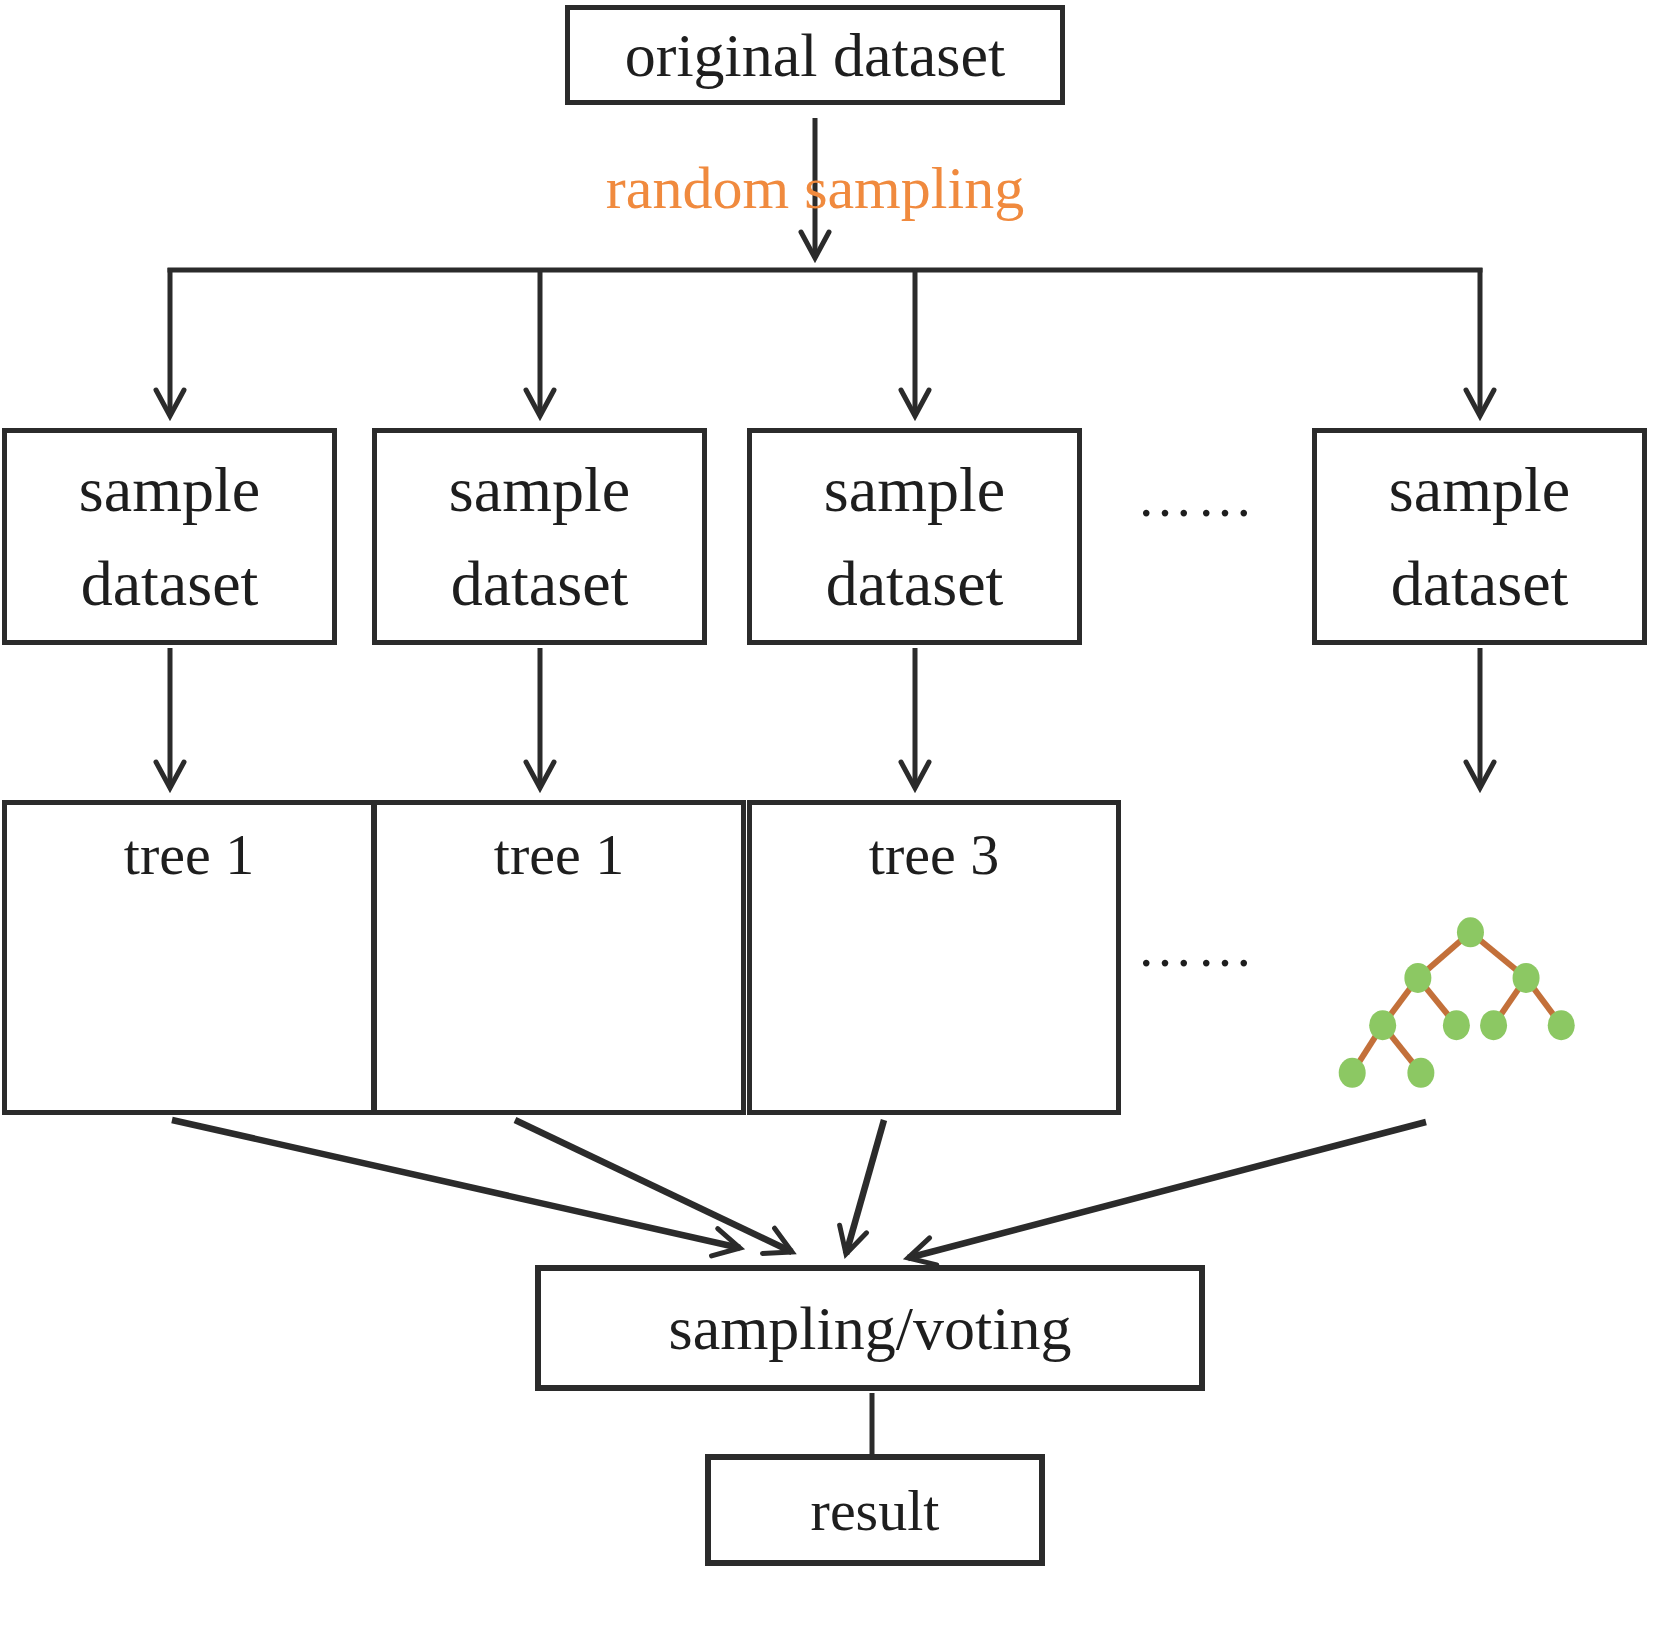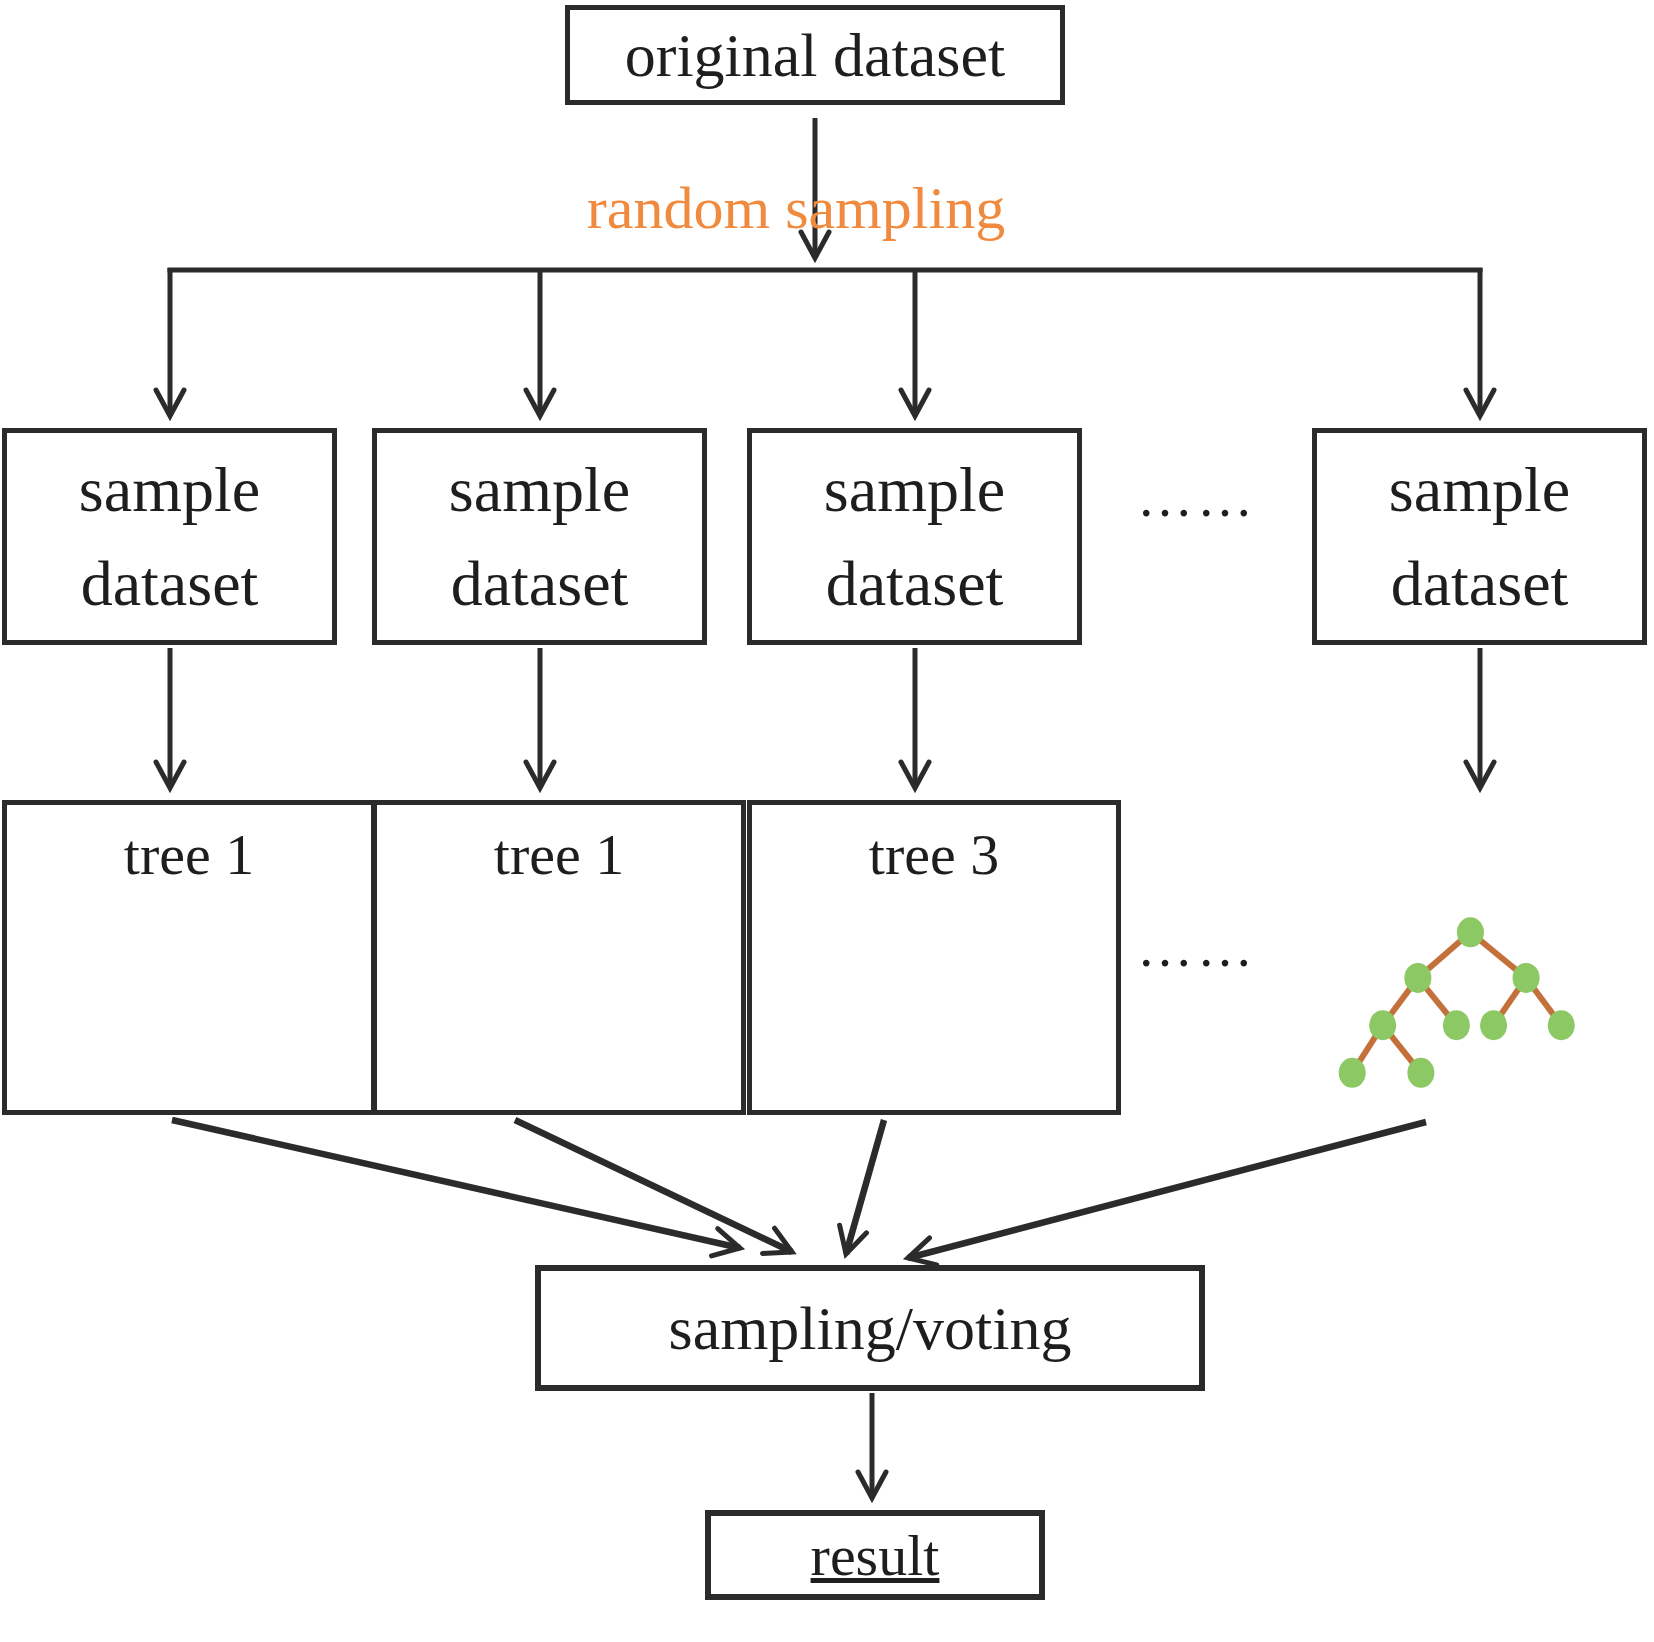--- a/index.html
+++ b/index.html
@@ -14,33 +14,33 @@
        font-family:"Liberation Serif","DejaVu Serif",serif;color:var(--ink);}
   .stage{position:absolute;left:0;top:0;width:1654px;height:1642px;}
   svg.canvas{position:absolute;left:0;top:0;width:1654px;height:1642px;}
   .arrow-line{stroke:var(--line);fill:none;}
   .head{stroke:var(--line);fill:none;}
   .box{position:absolute;background:#fff;border:5px solid var(--line);
        box-sizing:border-box;display:flex;align-items:center;justify-content:center;
        text-align:center;}
   .box.thick{border-width:6px;}
   .top-box{left:565px;top:5px;width:500px;height:100px;font-size:62px;}
-  .label-sampling{position:absolute;left:496px;top:152px;width:600px;height:72px;
+  .label-sampling{position:absolute;left:515px;top:152px;width:600px;height:72px;
        display:flex;align-items:center;justify-content:center;
-       font-size:60px;color:var(--orange);margin-top:20px;}
+       font-size:60px;color:var(--orange);}
   .sample-box{top:428px;width:335px;height:217px;font-size:64px;line-height:94px;}
   .tree-box{top:800px;width:374px;height:315px;align-items:flex-start;font-size:58px;}
   .tree-box .tree-label{margin-top:16px;width:100%;text-align:center;}
   .col1{left:2px;} .col2{left:372px;} .col3{left:747px;} .col4{left:1312px;}
   .dots{position:absolute;width:230px;height:70px;display:flex;align-items:center;
        justify-content:center;font-size:56px;letter-spacing:4px;color:var(--ink);}
   .dots-upper{left:1082px;top:462px;}
   .dots-lower{left:1082px;top:912px;}
   .avg-box{left:535px;top:1265px;width:670px;height:126px;font-size:62px;}
-  .result-box{left:705px;top:1510px;width:340px;height:90px;font-size:58px;text-decoration:underline;}
+  .result-box{left:705px;top:1454px;width:340px;height:112px;font-size:58px;}
   .italic{font-style:italic;}
 </style>
 </head>
 <body>
 
 <div class="stage">
 
   <svg class="canvas" viewBox="0 0 1654 1642" xmlns="http://www.w3.org/2000/svg">
     <defs>
       <marker id="arrow" viewBox="0 0 44 44" refX="36" refY="22" markerWidth="44" markerHeight="44" orient="auto" markerUnits="userSpaceOnUse">

